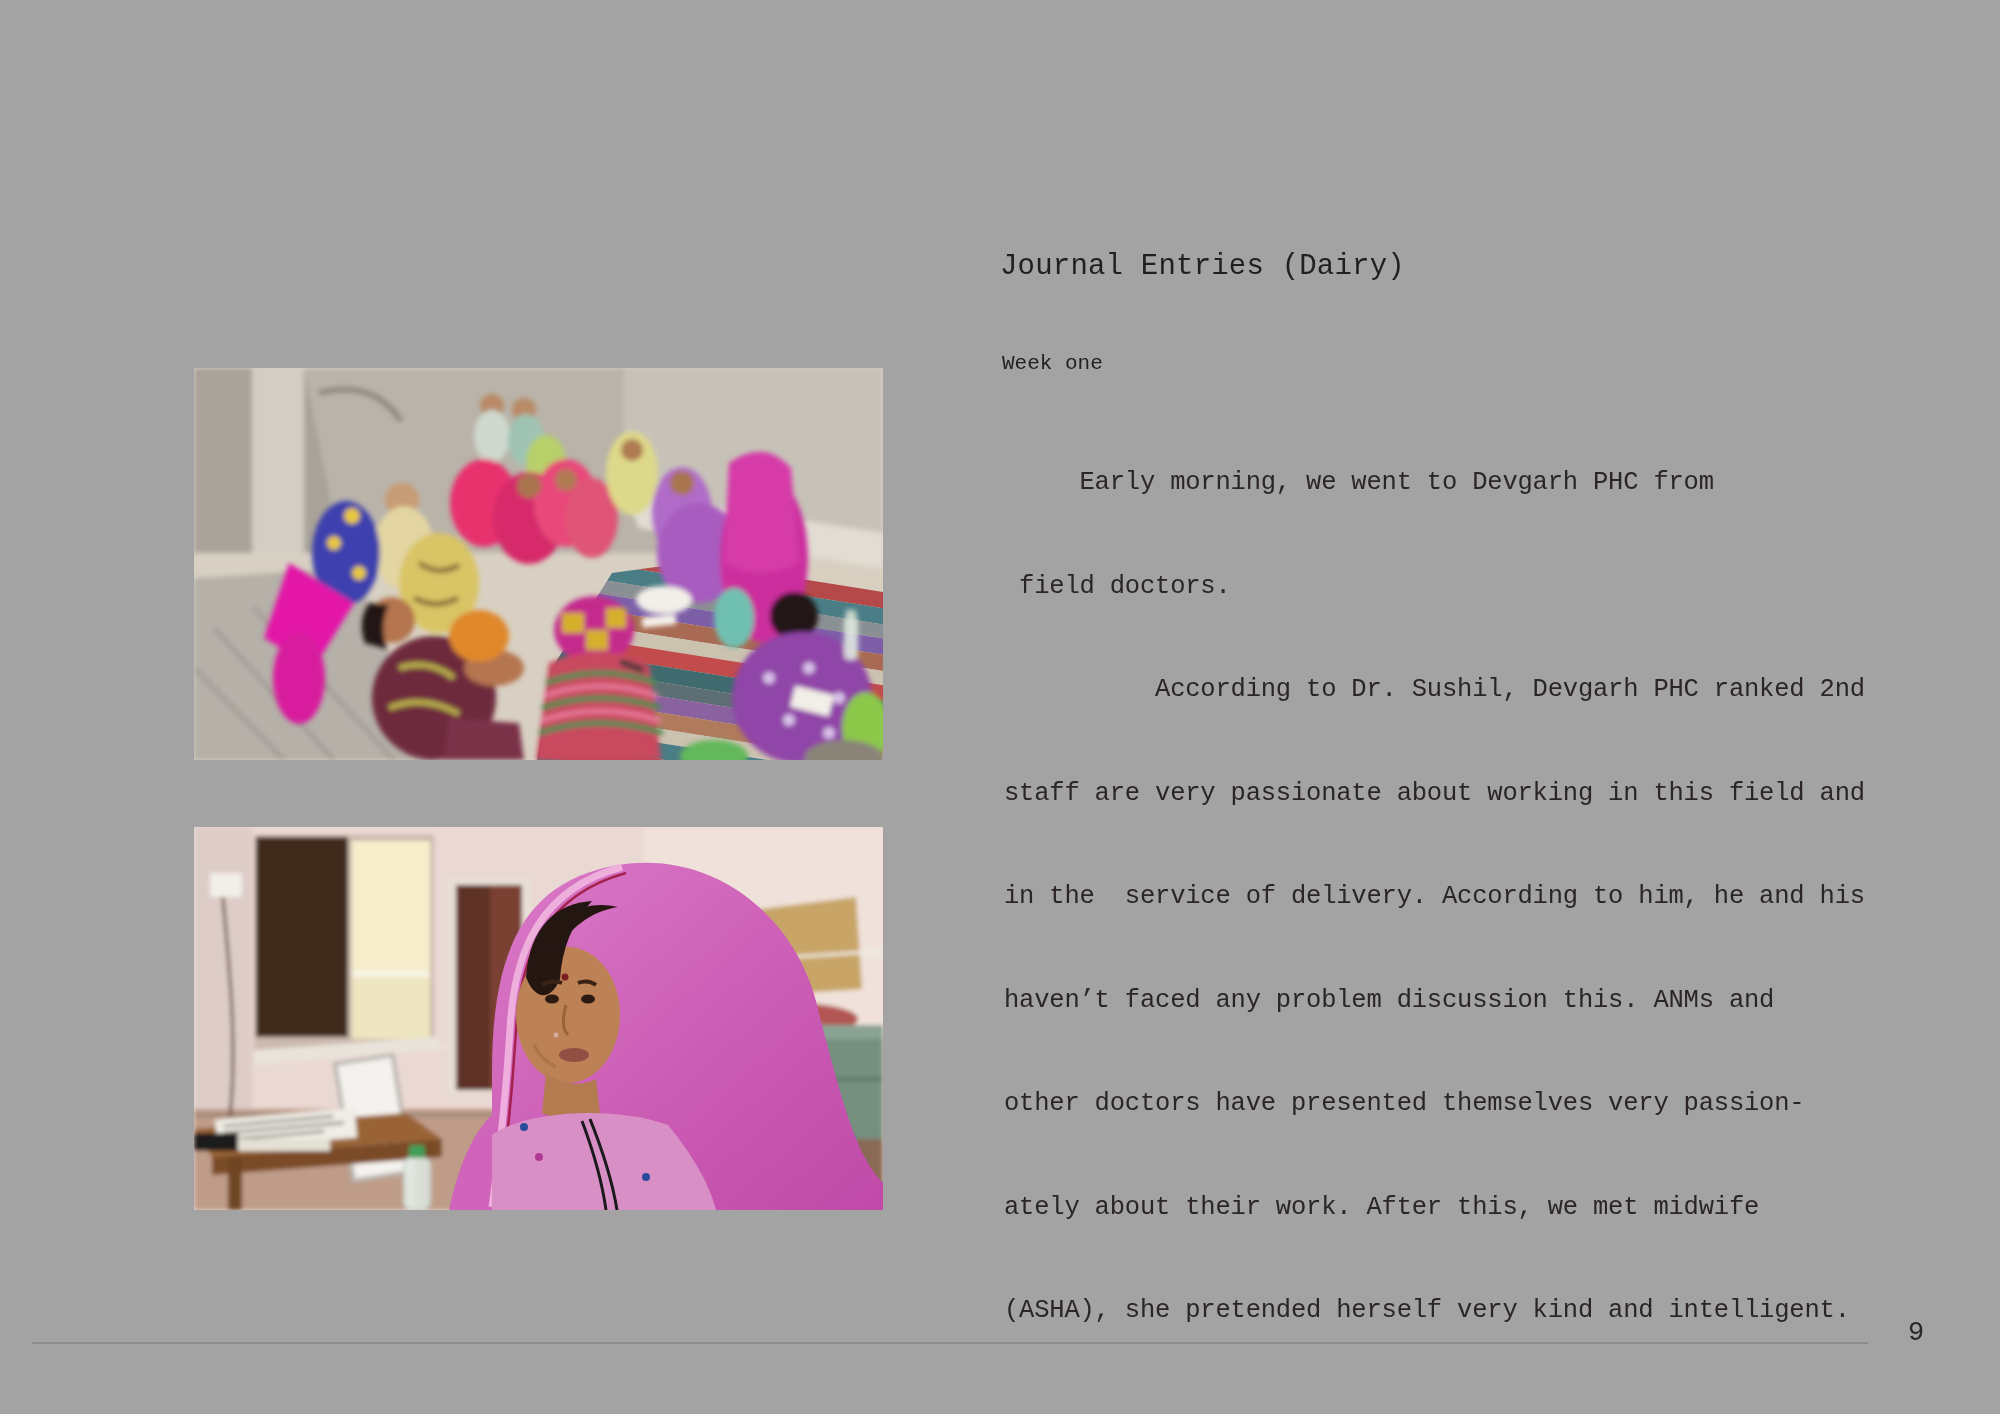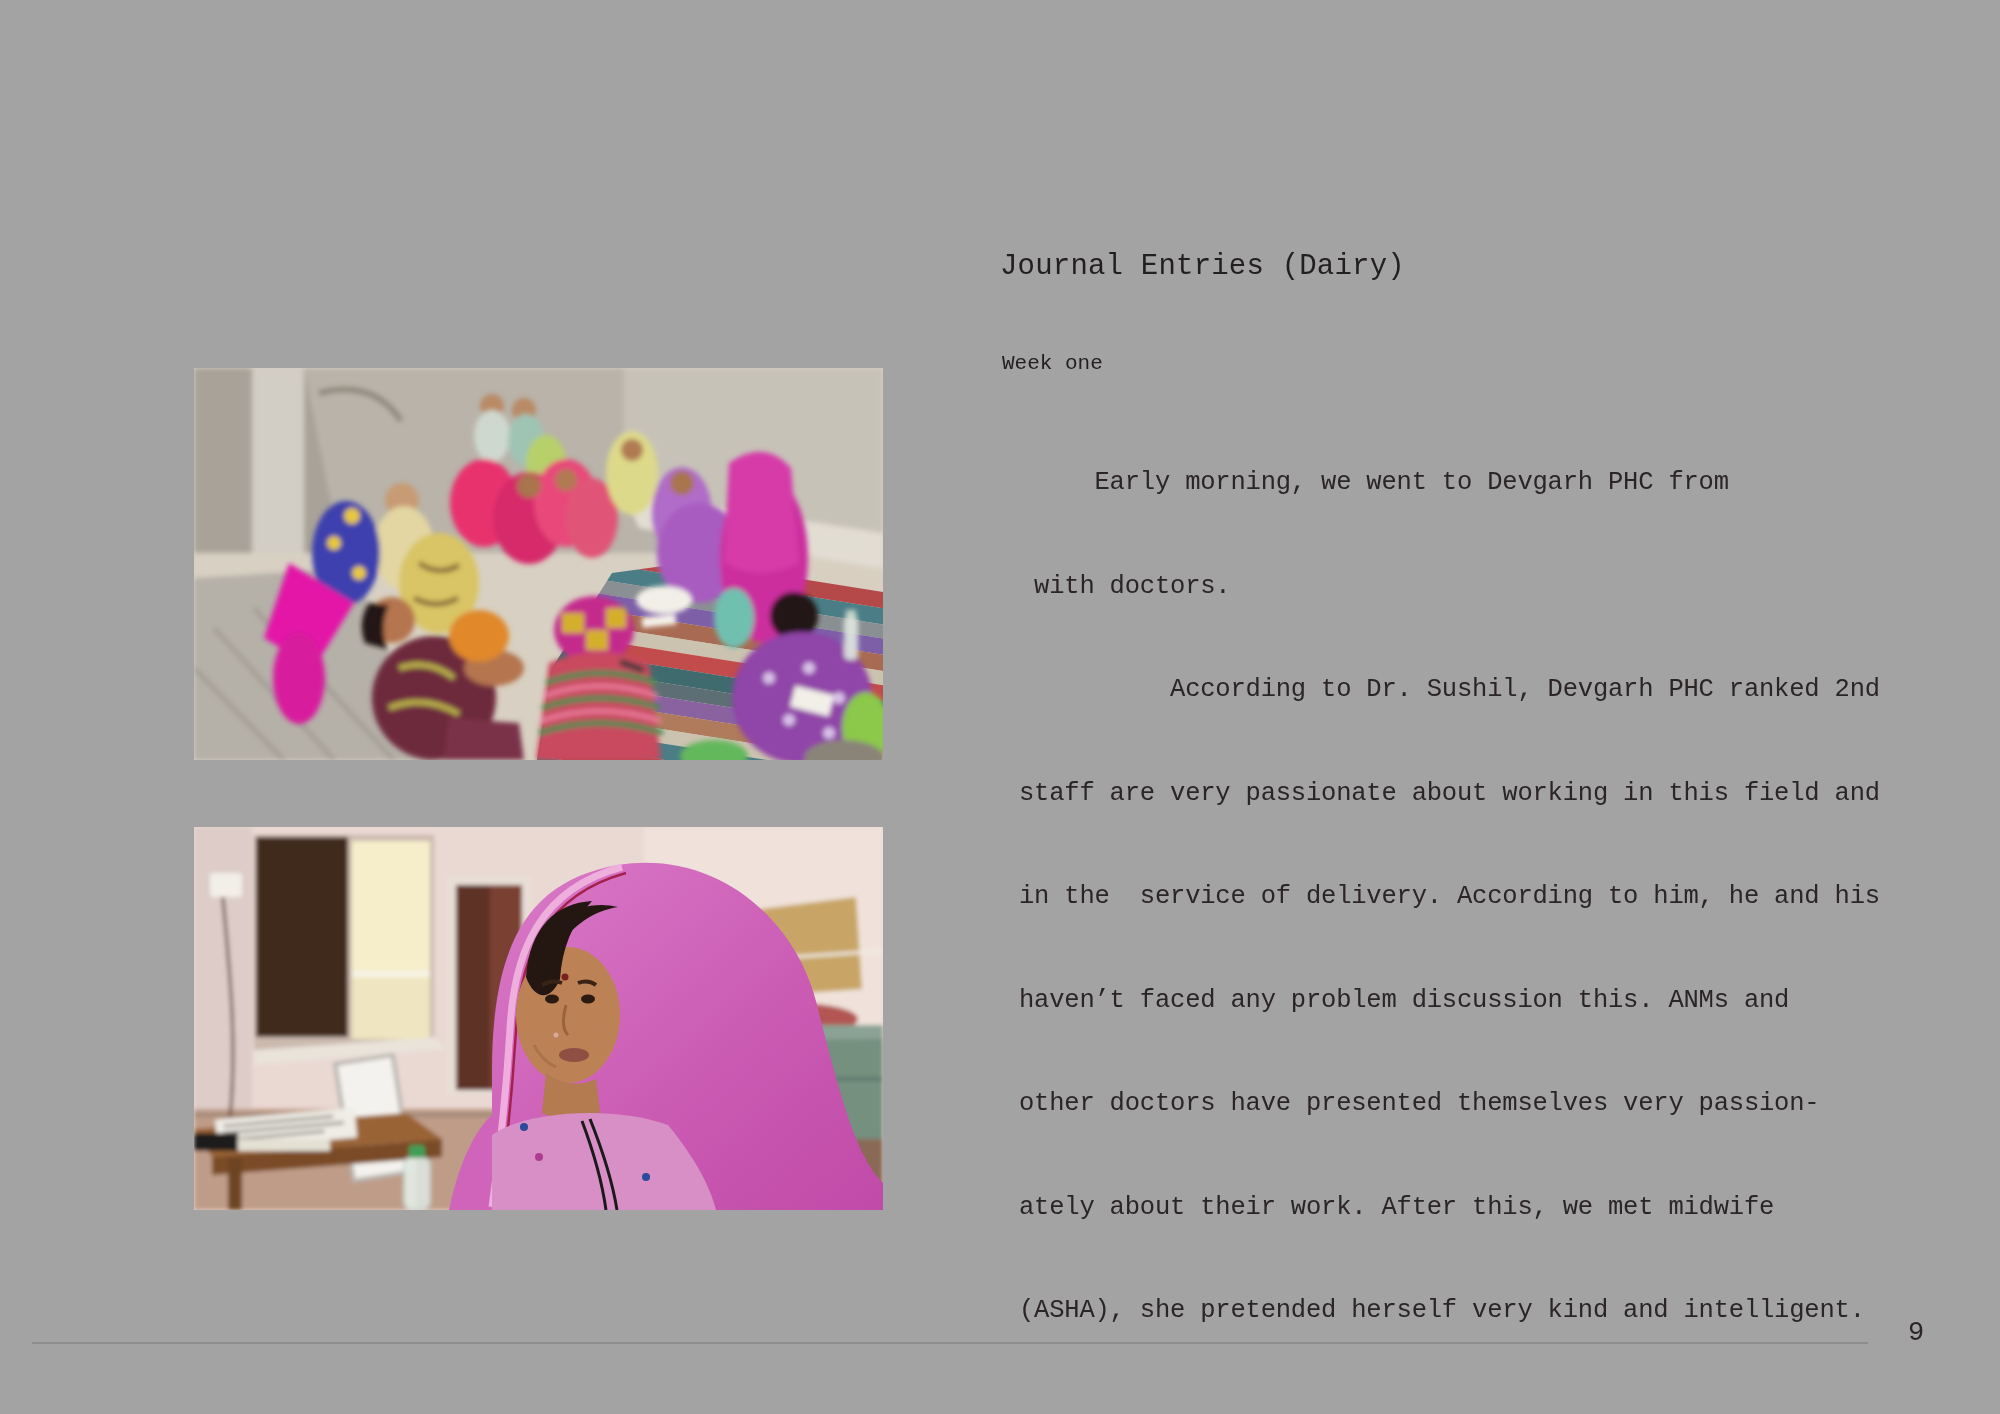--- a/index.html
+++ b/index.html
@@ -23,21 +23,21 @@
   .section-heading {
     position:absolute; left:1002px; top:352px;
     font-size:21px; color:#231f20;
   }
   .body-text {
     position:absolute; left:1004px; top:397px;
     font-size:25.5px; line-height:34.5px;
     color:#2b2526; letter-spacing:-0.2px;
     white-space:pre;
   }
-  .body-text .line { height:34.5px;margin-left:15px; }
+  .body-text .line { height:34.5px; }
 
   .footer-rule {
     position:absolute; left:32px; top:1342px;
     width:1836px; height:2px; background:#8d8d8d;
   }
   .page-number {
     position:absolute; left:1908px; top:1318px;
     font-size:27px; color:#2b2526;
   }
 </style>
@@ -255,21 +255,21 @@
           <circle cx="452" cy="350" r="4" fill="#2a4a9c"></circle>
       </g>
     </svg>
   </div>
 
   <div class="doc-title">Journal Entries (Dairy)</div>
   <div class="section-heading">Week one</div>
 
   <div class="body-text">
     <div class="line">     Early morning, we went to Devgarh PHC from</div>
-    <div class="line"> with doctors.</div>
+    <div class="line"> field doctors.</div>
     <div class="line">          According to Dr. Sushil, Devgarh PHC ranked 2nd</div>
     <div class="line">staff are very passionate about working in this field and</div>
     <div class="line">in the  service of delivery. According to him, he and his</div>
     <div class="line">haven’t faced any problem discussion this. ANMs and</div>
     <div class="line">other doctors have presented themselves very passion-</div>
     <div class="line">ately about their work. After this, we met midwife</div>
     <div class="line">(ASHA), she pretended herself very kind and intelligent.</div>
     
     
     

